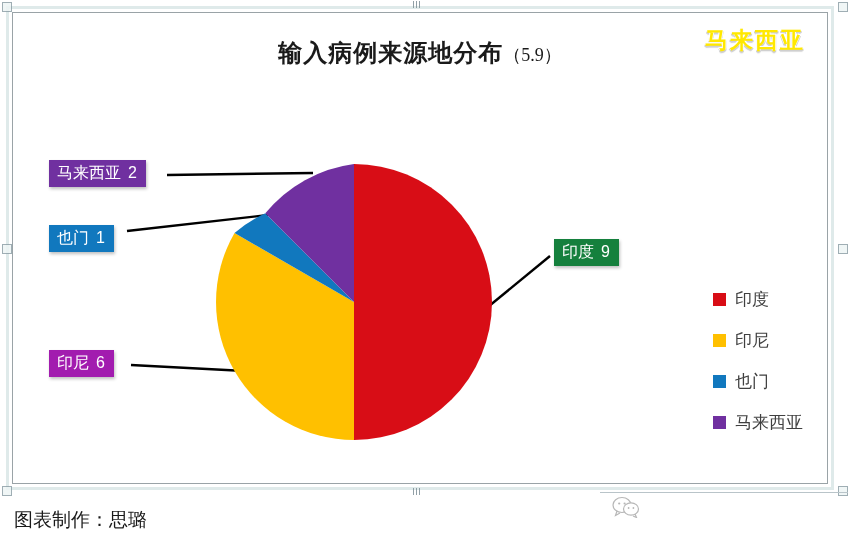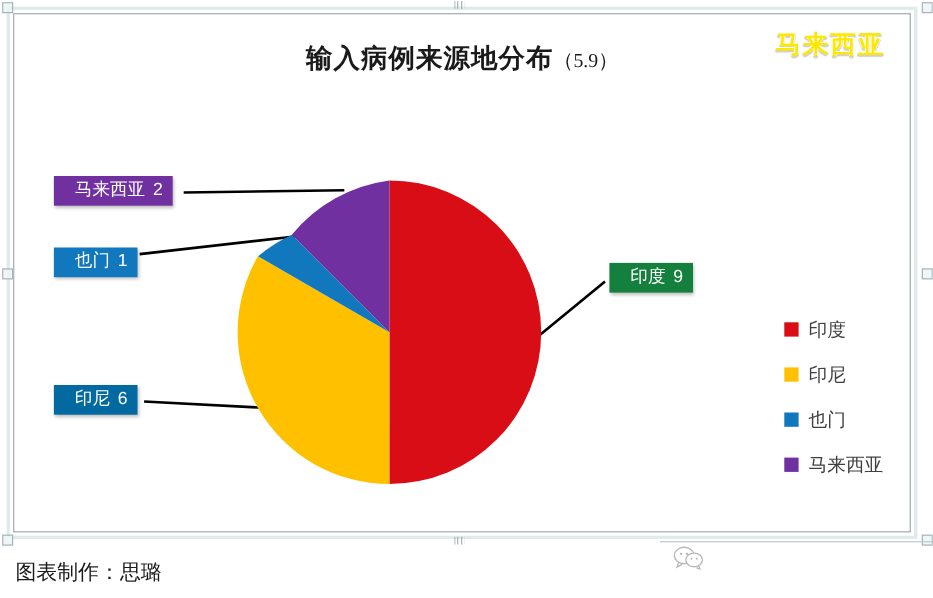--- a/index.html
+++ b/index.html
@@ -110,29 +110,29 @@
   #pie-svg { display: block; }
 
   
   #leaders { position: absolute; left: 0; top: 0; width: 848px; height: 544px; pointer-events: none; }
 
   
   .data-label {
     position: absolute;
     color: #ffffff;
     font-size: 16px;
-    padding: 4px 9px 5px 19px;
+    padding: 4px 9px 5px 8px;
     white-space: nowrap;
     box-shadow: 1px 2px 3px rgba(0,0,0,.25);
     line-height: 1.1;
   }
   .data-label .val { margin-left: 7px; font-family: "Liberation Sans", sans-serif; }
   #label-malaysia { left: 36px;  top: 147px; background: #7030A0; }
   #label-yemen    { left: 36px;  top: 212px; background: #1178BE; }
-  #label-indonesia{ left: 36px;  top: 337px; background: #0369a1; }
+  #label-indonesia{ left: 36px;  top: 337px; background: #a21caf; }
   #label-india    { left: 541px; top: 226px; background: #15803d; }
 
   
   #legend {
     position: absolute;
     left: 700px;
     top: 266px;
     width: 120px;
   }
   .legend-item {

